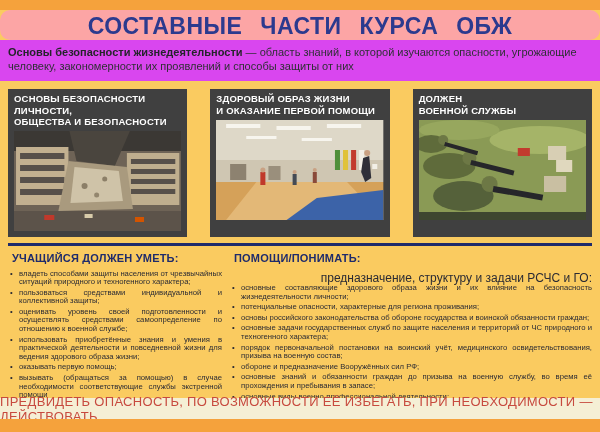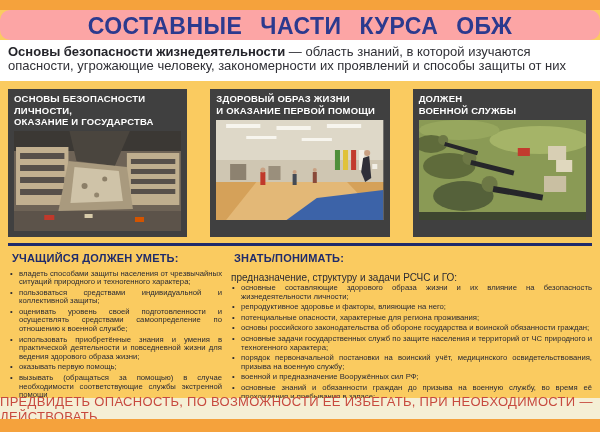--- a/index.html
+++ b/index.html
@@ -4,32 +4,32 @@
 <style>
   html,body{margin:0;padding:0;background:#888;}
   .poster{
     position:relative;width:600px;height:432px;overflow:hidden;
     background:#FACB60;font-family:"Liberation Sans",sans-serif;
     -webkit-font-smoothing:antialiased;
   }
   .top-strip{height:10px;background:#F5A23C;}
   .title-band{height:30px;background:#fca5a5;display:flex;align-items:flex-end;justify-content:center;border-radius:10px;}
   .page-title{margin:0;font-size:23px;font-weight:bold;color:#2C3A8E;letter-spacing:.5px;word-spacing:11px;}
-  .intro-band{background:#ffffff;padding:5px 14px 8px 8px;font-size:13px;line-height:14px;color:#2F2F35;}
+  .intro-band{background:#d946ef;padding:5px 14px 8px 8px;font-size:11px;line-height:14px;color:#2F2F35;}
   .intro-term{font-weight:bold;color:#24242A;}
   .panels{display:flex;gap:23px;padding:8px 8px 0 8px;}
   .panel{flex:1;background:#404040;padding:4px 6px 6px 6px;}
   .panel-title{color:#FFFFFF;font-weight:bold;font-size:9.5px;line-height:11.5px;min-height:24px;letter-spacing:.2px;}
   .photo{display:block;width:100%;height:100px;margin-top:3px;}
   .rule{margin:6px 8px 0 8px;height:3px;background:#1F2B6B;}
   .columns{display:flex;padding:5px 8px 0 8px;}
   .col-left{width:214px;margin-right:8px;flex:none;}
   .col-right{flex:1;}
   .col-heading{font-size:11px;font-weight:bold;color:#1F2B6B;letter-spacing:.2px;margin:1px 0 6px 4px;}
-  .list-intro{font-size:10px;line-height:8.6px;color:#2B2B33;margin:10px 0 2px 1px;}
+  .list-intro{font-size:12px;line-height:8.6px;color:#2B2B33;margin:10px 0 2px 1px;text-align:right;}
   ul.bullets{list-style:none;margin:0;padding:0;font-size:7.7px;line-height:8.6px;color:#2B2B33;}
   ul.bullets li{position:relative;padding-left:11px;margin-bottom:2px;text-align:justify;}
   ul.bullets li::before{content:"•";position:absolute;left:2px;top:0;}
   .footer-band{position:absolute;left:0;right:0;bottom:13px;height:21px;background:#F5EFD5;
     display:flex;align-items:center;justify-content:center;}
   .footer-motto{font-size:13px;color:#C74A3E;letter-spacing:.3px;}
   .bottom-strip{position:absolute;left:0;right:0;bottom:0;height:13px;background:#F5A23C;}
 </style>
 </head>
 <body>
@@ -44,21 +44,21 @@
 
   <div class="intro-band">
     <span class="intro-term">Основы безопасности жизнедеятельности</span><span> — область знаний, в которой изучаются опасности, угрожающие человеку, закономерности их проявлений и способы защиты от них</span>
   </div>
 
   <div class="panels">
 
     <div class="panel">
       <div class="panel-title">
         <div>ОСНОВЫ БЕЗОПАСНОСТИ ЛИЧНОСТИ,</div>
-        <div>ОКАЗАНИЕ И ГОСУДАРСТВА</div>
+        <div>ОБЩЕСТВА И БЕЗОПАСНОСТИ</div>
       </div>
       <svg class="photo" viewBox="0 0 166 100" preserveAspectRatio="none">
         <rect x="0" y="0" width="166" height="100" fill="#6E6356"></rect>
         <rect x="0" y="0" width="166" height="20" fill="#3B3834"></rect>
         <polygon points="55,0 115,0 100,35 62,30" fill="#4A453E"></polygon>
         <rect x="2" y="16" width="52" height="58" fill="#C2B090"></rect>
         <rect x="6" y="22" width="44" height="6" fill="#57504A"></rect>
         <rect x="6" y="34" width="44" height="6" fill="#57504A"></rect>
         <rect x="6" y="46" width="44" height="6" fill="#57504A"></rect>
         <rect x="6" y="58" width="44" height="6" fill="#57504A"></rect>
@@ -151,30 +151,29 @@
           <li>владеть способами защиты населения от чрезвычайных ситуаций природного и техногенного характера;</li>
           <li>пользоваться средствами индивидуальной и коллективной защиты;</li>
           <li>оценивать уровень своей подготовленности и осуществлять средствами самоопределение по отношению к военной службе;</li>
           <li>использовать приобретённые знания и умения в практической деятельности и повседневной жизни для ведения здорового образа жизни;</li>
           <li>оказывать первую помощь;</li>
           <li>вызывать (обращаться за помощью) в случае необходимости соответствующие службы экстренной помощи</li>
         </ul>
     </div>
 
     <div class="col-right">
-      <div class="col-heading">ЗНАТЬ/ПОНИМАТЬ:</div>
+      <div class="col-heading">ПОМОЩИ/ПОНИМАТЬ:</div>
       <div class="list-intro">предназначение, структуру и задачи РСЧС и ГО:</div>
       <ul class="bullets">
           <li>основные составляющие здорового образа жизни и их влияние на безопасность жизнедеятельности личности;</li>
-          <li>репродуктивное здоровье и факторы, влияющие на него;</li>
           <li>потенциальные опасности, характерные для региона проживания;</li>
           <li>основы российского законодательства об обороне государства и воинской обязанности граждан;</li>
           <li>основные задачи государственных служб по защите населения и территорий от ЧС природного и техногенного характера;</li>
-          <li>порядок первоначальной постановки на воинский учёт, медицинского освидетельствования, призыва на военную службу;</li>
-          <li>военной и предназначение Вооружённых сил РФ;</li>
+          <li>порядок первоначальной постановки на воинский учёт, медицинского освидетельствования, призыва на военную состав;</li>
+          <li>обороне и предназначение Вооружённых сил РФ;</li>
           <li>основные знаний и обязанности граждан до призыва на военную службу, во время её прохождения и пребывания в запасе;</li>
           <li>основные виды военно-профессиональной деятельности;</li>
           <li>особенности прохождения военной службы по призыву и контракту, альтернативной гражданской службы;</li>
           <li>требования, предъявляемые военной службой к уровню подготовленности призывника</li>
         </ul>
     </div>
 
   </div>
 
   <div class="footer-band">

